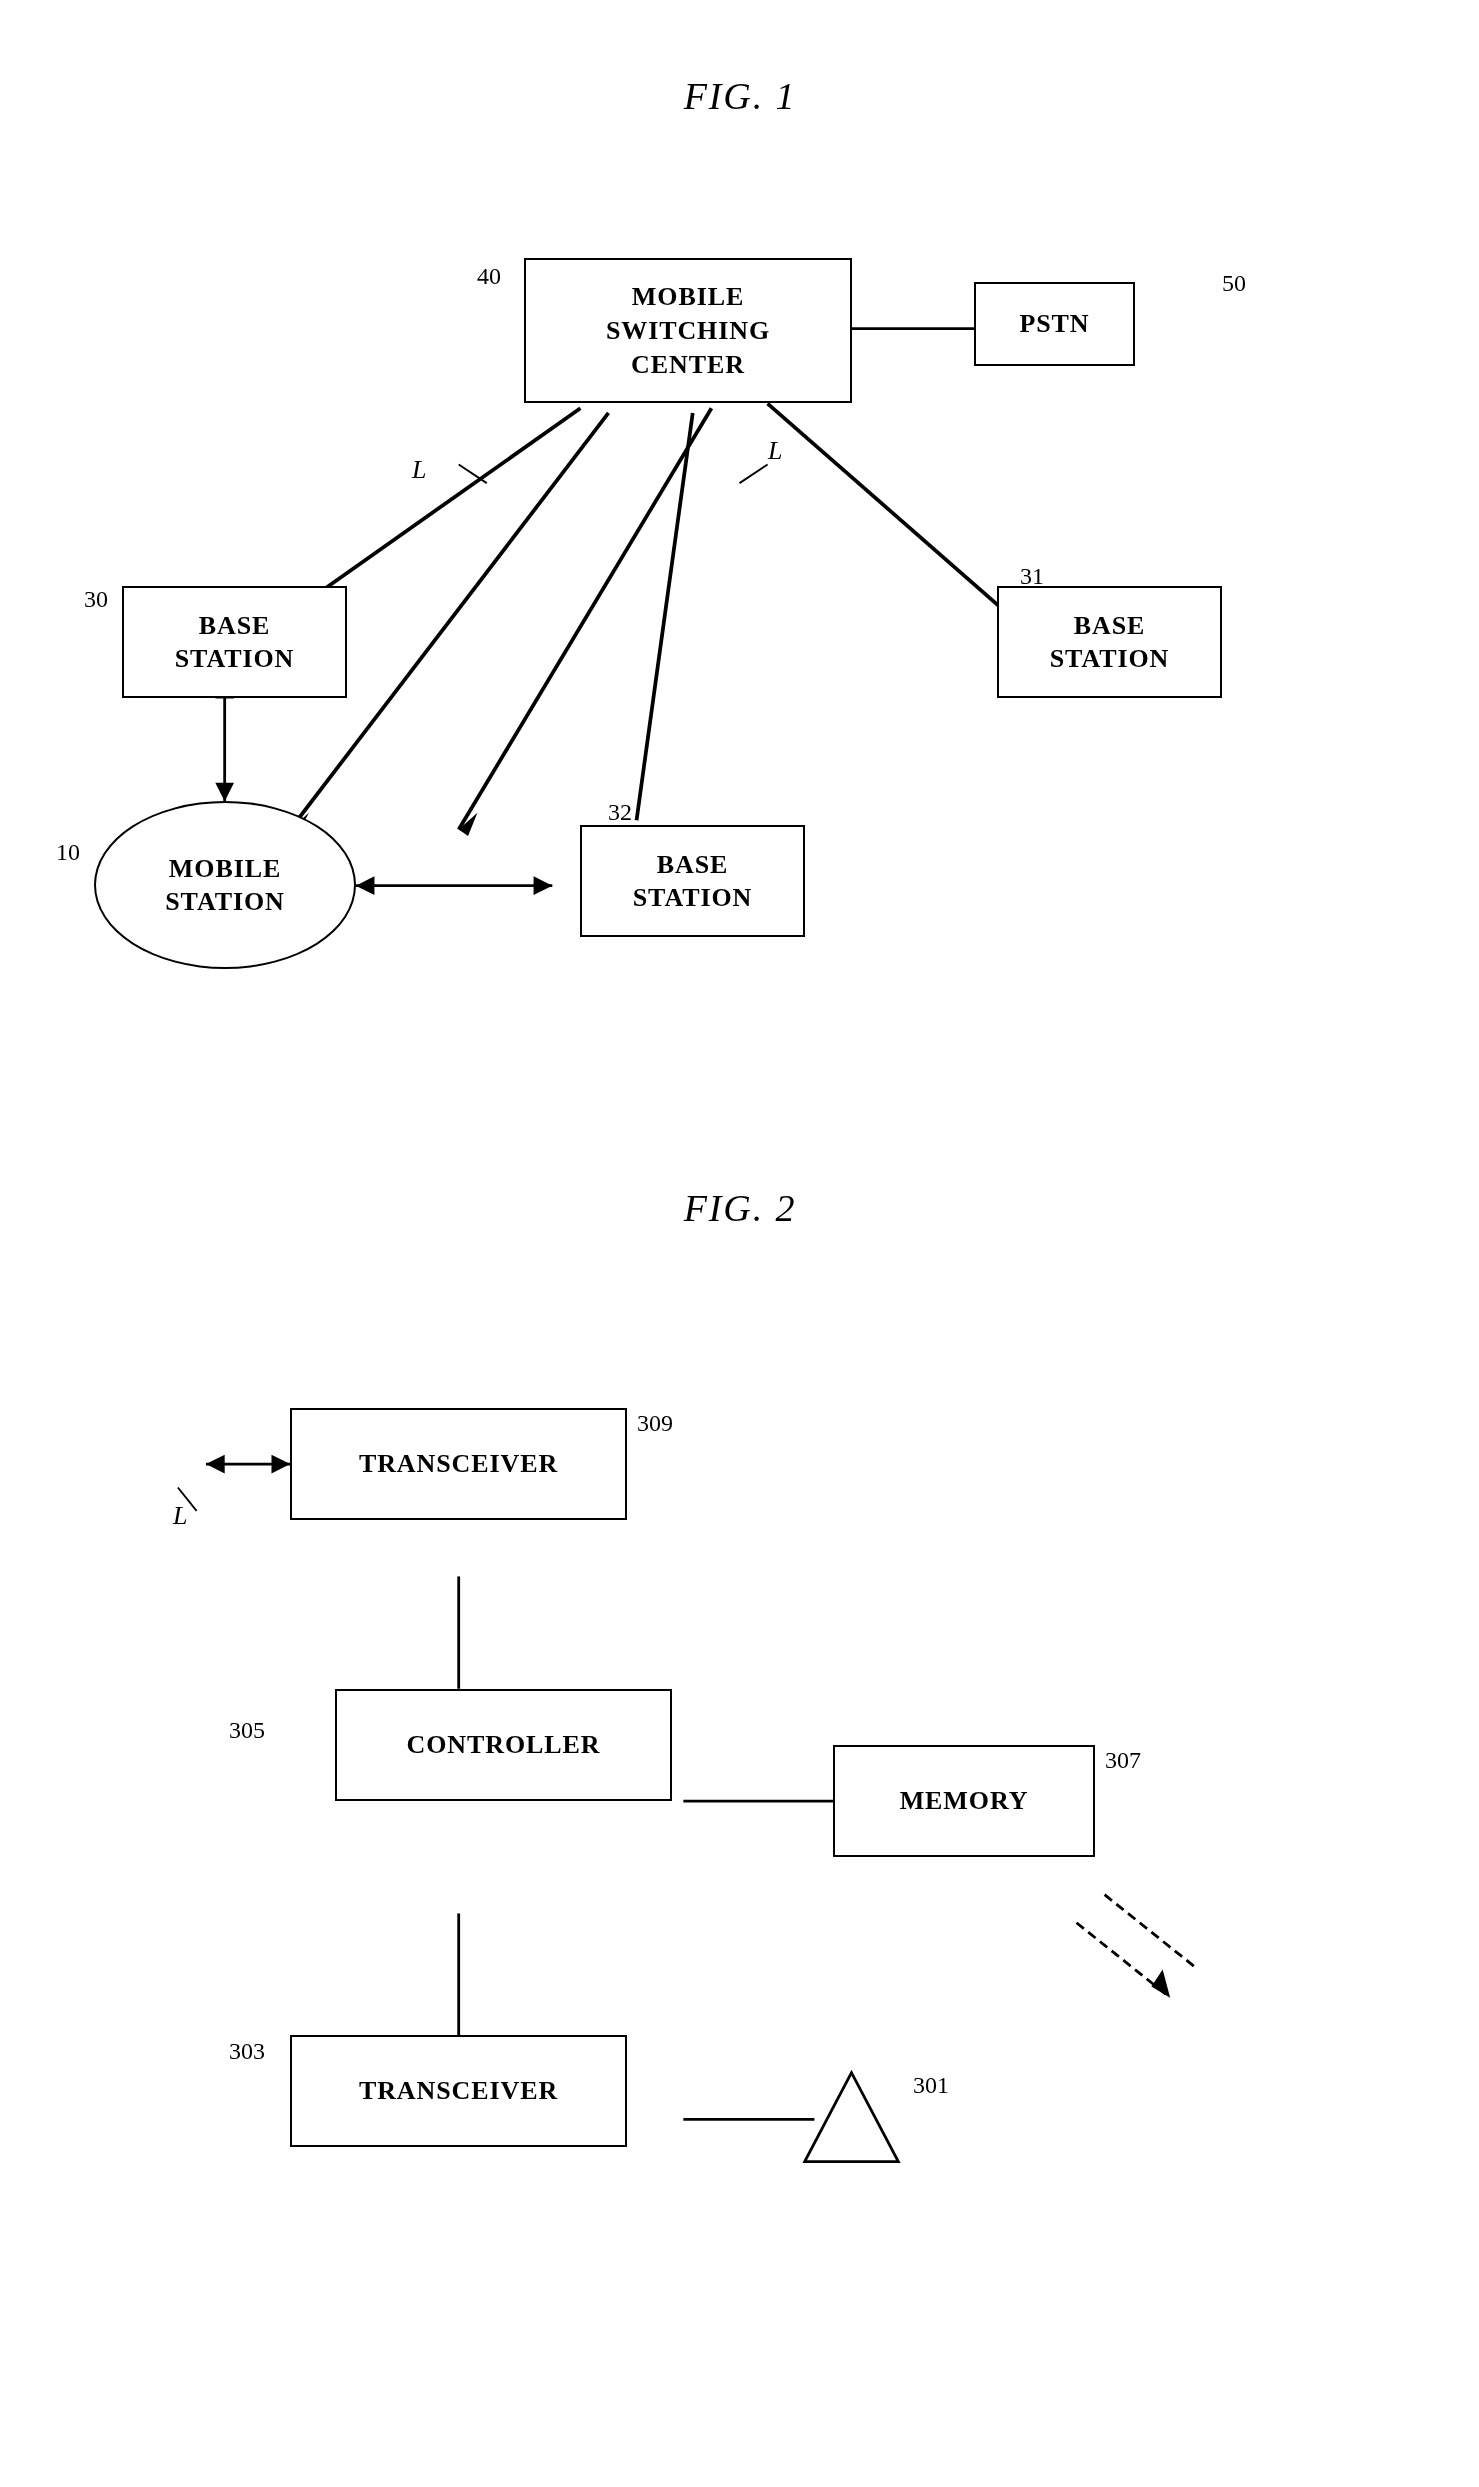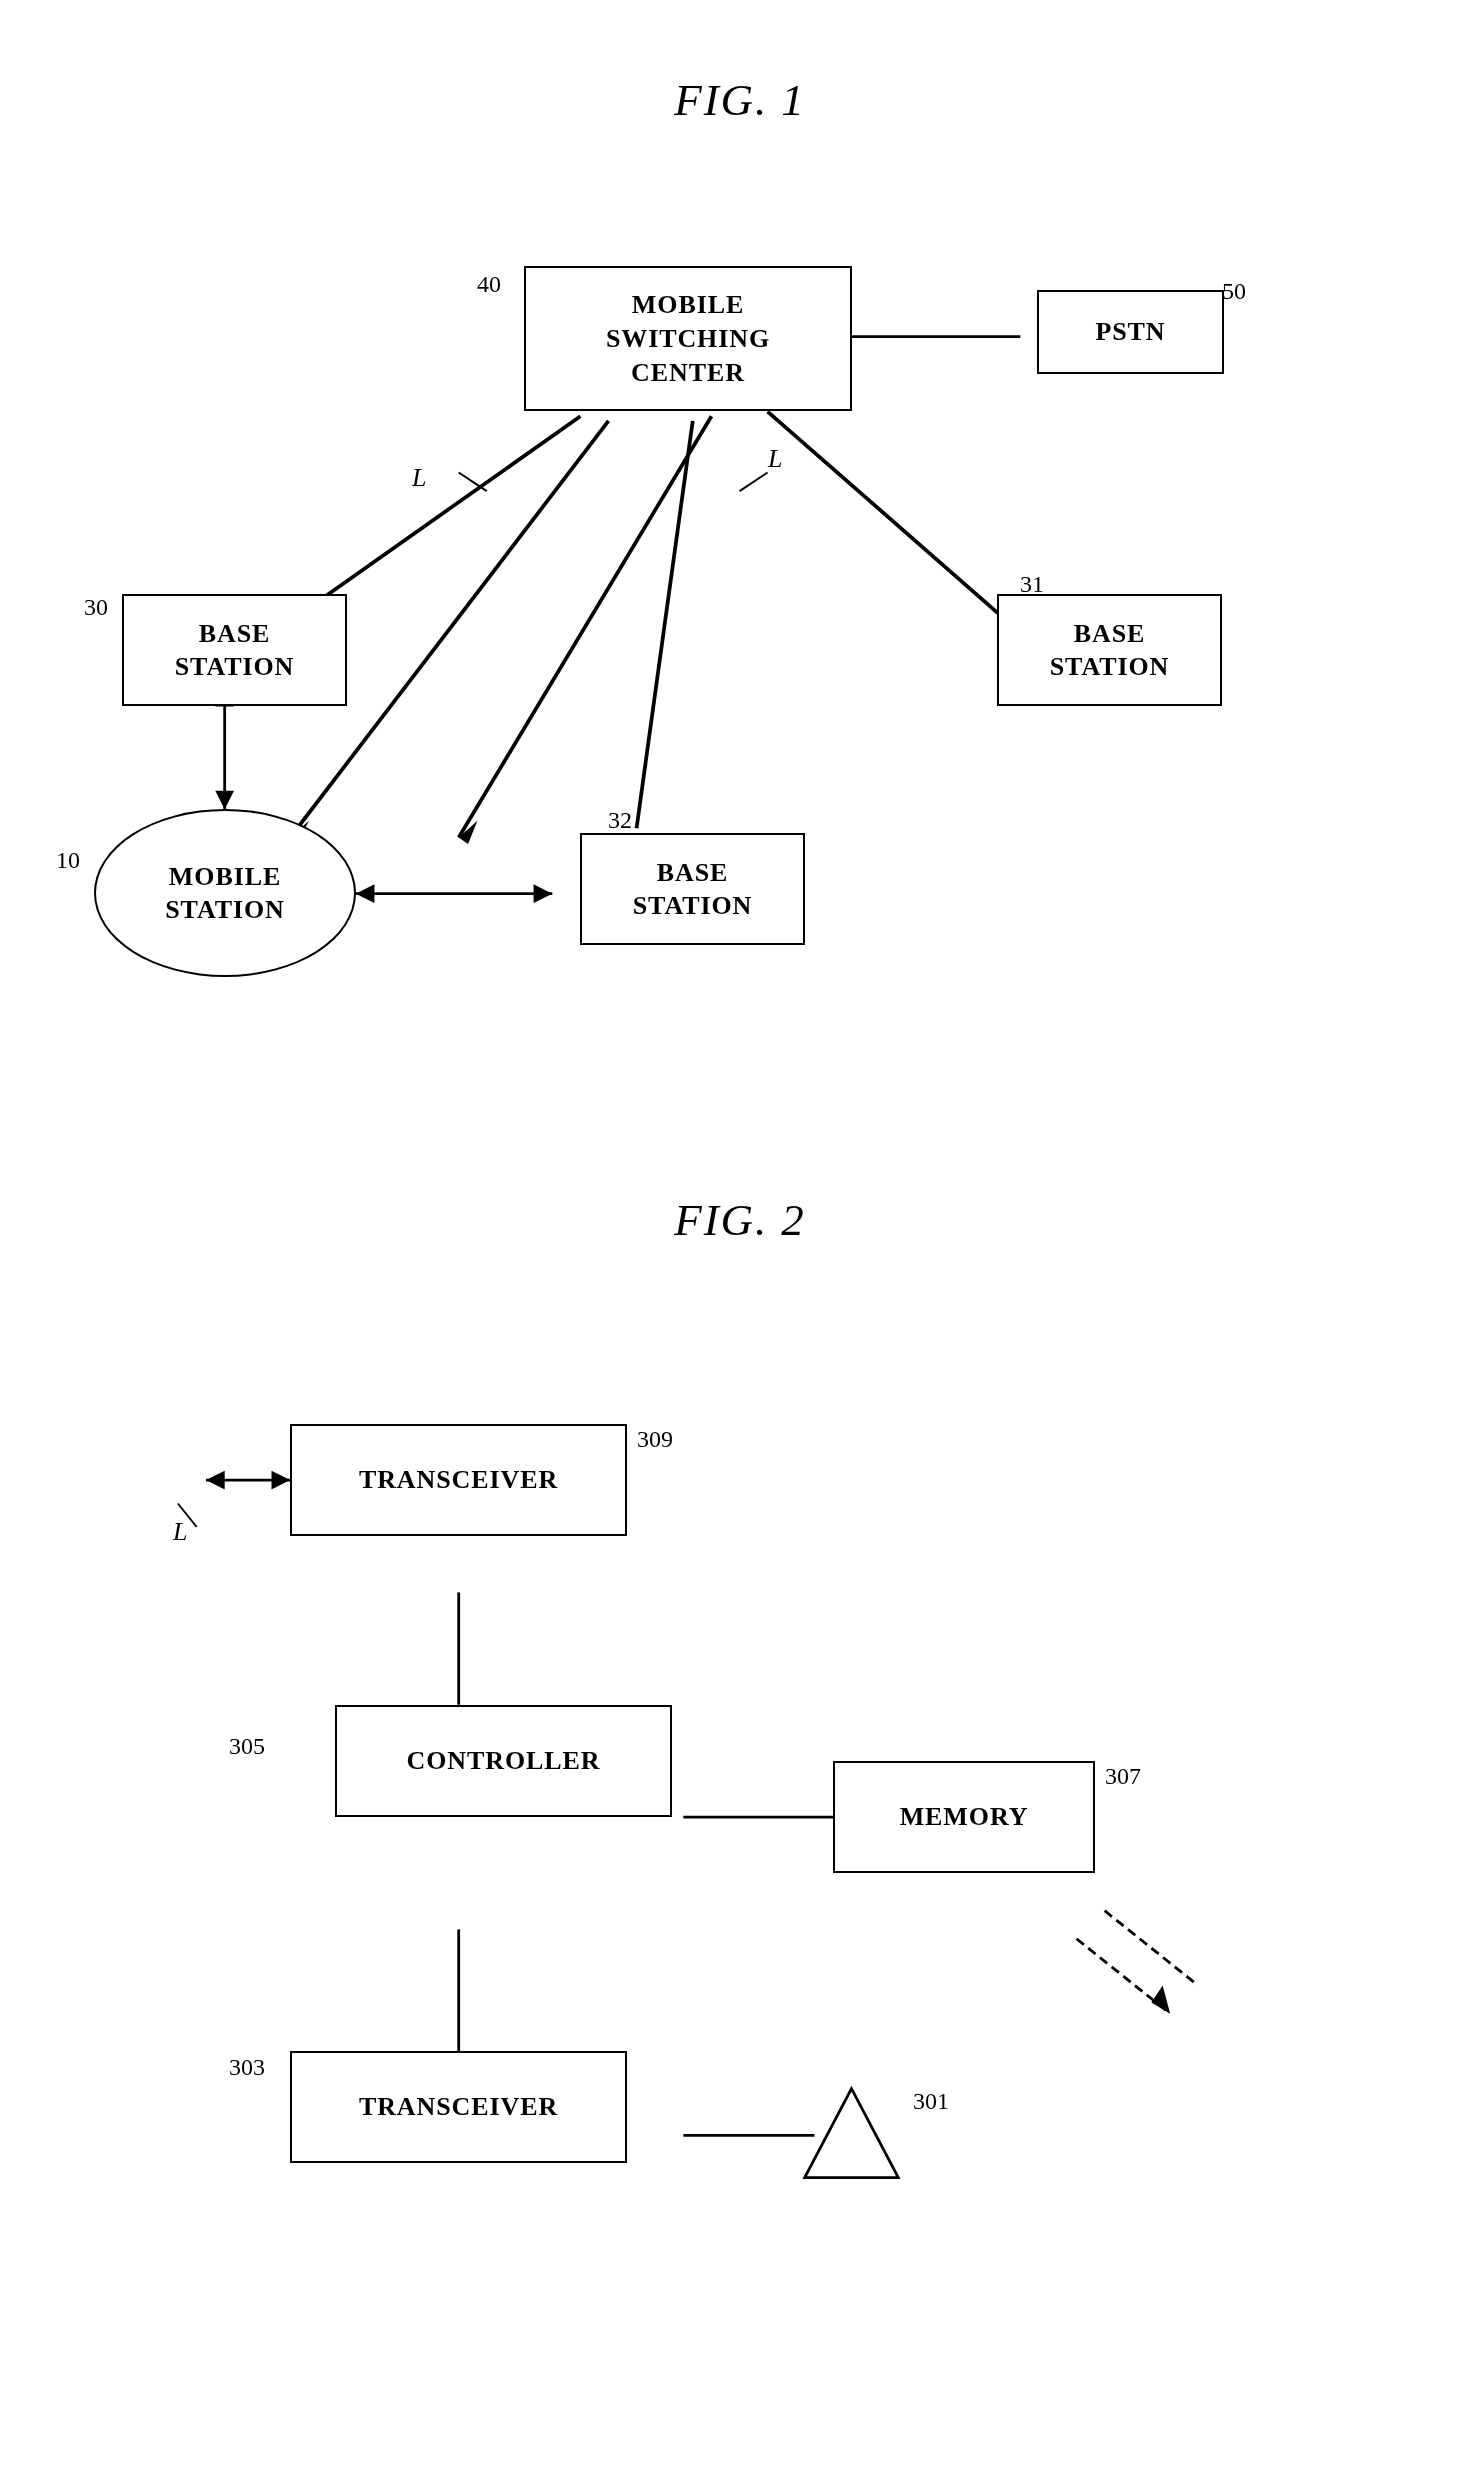--- a/index.html
+++ b/index.html
@@ -16,21 +16,21 @@
       width: 1480px;
       min-height: 2487px;
       background: #ffffff;
       position: relative;
       padding: 37px 0;
     }
 
     
     .fig-title {
       text-align: center;
-      font-size: 45px;
+      font-size: 38px;
       font-style: italic;
       font-weight: normal;
       letter-spacing: 1.9px;
       margin-bottom: 19px;
     }
 
     
     .box {
       border: 2.8px solid #000;
       background: #fff;
@@ -147,21 +147,21 @@
 
       <line x1="820" y1="340" x2="790" y2="360" stroke="#000" stroke-width="2"></line>
     </svg>
 
     <div class="box" style="left:524px; top:112px; width:328px; height:145px;">
       <span>MOBILE<br>SWITCHING<br>CENTER</span>
     </div>
 
     <div class="ref-label" style="left:477px; top:117px;">40</div>
 
-    <div class="box" style="left:1037px; top:136px; width:187px; height:84px;">
+    <div class="box" style="left:974px; top:136px; width:161px; height:84px;">
       <span>PSTN</span>
     </div>
 
     <div class="ref-label" style="left:1222px; top:124px;">50</div>
 
     <div class="box" style="left:122px; top:440px; width:225px; height:112px;">
       <span>BASE<br>STATION</span>
     </div>
     <div class="ref-label" style="left:84px; top:440px;">30</div>
 

